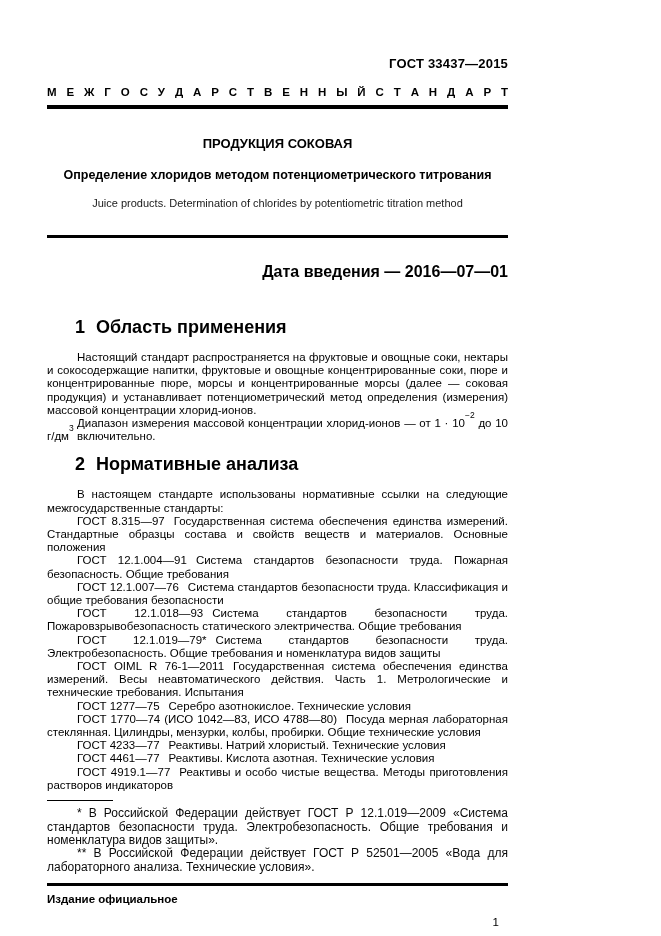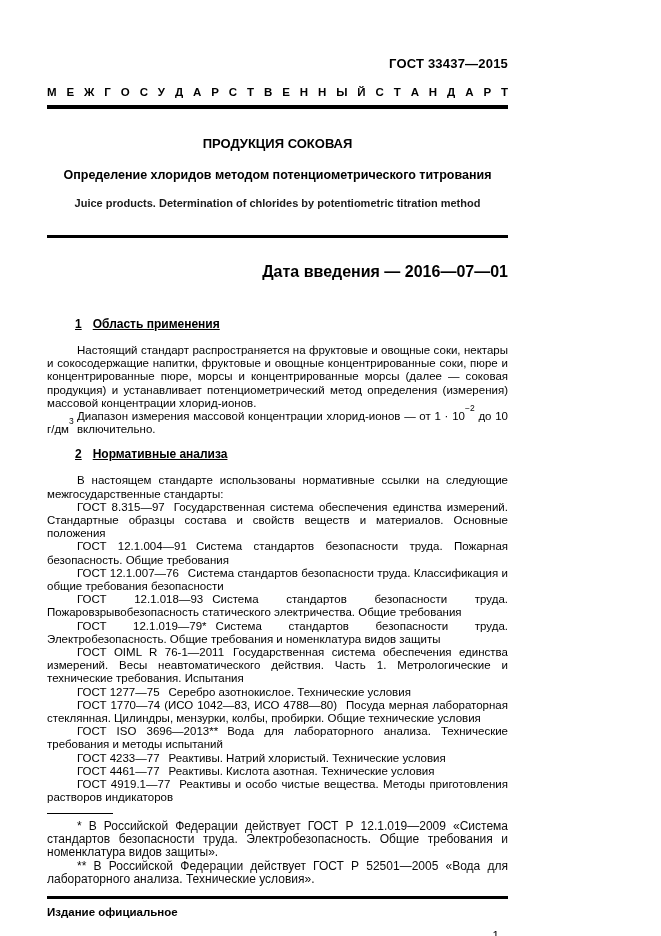--- a/index.html
+++ b/index.html
@@ -20,25 +20,25 @@
     white-space: nowrap;
     text-align: justify; text-align-last: justify; -moz-text-align-last: justify;
   }
   .rule { background: #000; }
   .rule-thick { margin-top: 7px; height: 4px; }
   .rule-mid   { margin-top: 26px; height: 3px; }
   .rule-bottom{ margin-top: 9px;  height: 3px; }
 
   .title-ru    { margin-top: 27px; text-align: center; font-weight: bold; font-size: 13px; }
   .subtitle-ru { margin-top: 17px; text-align: center; font-weight: bold; font-size: 12.5px; }
-  .title-en    { margin-top: 15px; text-align: center; font-size: 11px; color: #1a1a1a; font-weight: bold; }
+  .title-en    { margin-top: 15px; text-align: center; font-size: 11px; color: #1a1a1a; }
 
   .date-line { margin-top: 25px; text-align: right; font-weight: bold; font-size: 16px; }
 
-  .sec { margin-top: 36px; margin-bottom: 13px; padding-left: 28px; font-size: 12px; font-weight: bold; text-decoration: underline; }
+  .sec { margin-top: 36px; margin-bottom: 13px; padding-left: 28px; font-size: 18px; font-weight: bold; }
   .sec .sec-t { margin-left: 11px; }
   .sec2 { margin-top: 11px; }
 
   .body {
     font-size: 11.5px; line-height: 13.2px;
     text-align: justify; text-indent: 30px;
   }
   .ref-code { margin-right: 9px; }
   sup.exp { font-size: 8.5px; position: relative; top: -4px; line-height: 0; }
 
@@ -75,21 +75,20 @@
   <p class="body">В настоящем стандарте использованы нормативные ссылки на следующие межгосударственные стандарты:</p>
 
   <p class="body"><span class="ref-code">ГОСТ 8.315—97</span><span>Государственная система обеспечения единства измерений. Стандартные образцы состава и свойств веществ и материалов. Основные положения</span></p>
   <p class="body"><span class="ref-code">ГОСТ 12.1.004—91</span><span>Система стандартов безопасности труда. Пожарная безопасность. Общие требования</span></p>
   <p class="body"><span class="ref-code">ГОСТ 12.1.007—76</span><span>Система стандартов безопасности труда. Классификация и общие требования безопасности</span></p>
   <p class="body"><span class="ref-code">ГОСТ 12.1.018—93</span><span>Система стандартов безопасности труда. Пожаровзрывобезопасность статического электричества. Общие требования</span></p>
   <p class="body"><span class="ref-code">ГОСТ 12.1.019—79*</span><span>Система стандартов безопасности труда. Электробезопасность. Общие требования и номенклатура видов защиты</span></p>
   <p class="body"><span class="ref-code">ГОСТ OIML R 76-1—2011</span><span>Государственная система обеспечения единства измерений. Весы неавтоматического действия. Часть 1. Метрологические и технические требования. Испытания</span></p>
   <p class="body"><span class="ref-code">ГОСТ 1277—75</span><span>Серебро азотнокислое. Технические условия</span></p>
   <p class="body"><span class="ref-code">ГОСТ 1770—74 (ИСО 1042—83, ИСО 4788—80)</span><span>Посуда мерная лабораторная стеклянная. Цилиндры, мензурки, колбы, пробирки. Общие технические условия</span></p>
-  <p class="body"><span class="ref-code">ГОСТ ISO 3696—2013**</span><span>Вода для лабораторного анализа. Технические требования и методы испытаний</span></p>
   <p class="body"><span class="ref-code">ГОСТ 4233—77</span><span>Реактивы. Натрий хлористый. Технические условия</span></p>
   <p class="body"><span class="ref-code">ГОСТ 4461—77</span><span>Реактивы. Кислота азотная. Технические условия</span></p>
   <p class="body"><span class="ref-code">ГОСТ 4919.1—77</span><span>Реактивы и особо чистые вещества. Методы приготовления растворов индикаторов</span></p>
 
   <div class="fn-sep"></div>
   <p class="fn">* В Российской Федерации действует ГОСТ Р 12.1.019—2009 «Система стандартов безопасности труда. Электробезопасность. Общие требования и номенклатура видов защиты».</p>
   <p class="fn">** В Российской Федерации действует ГОСТ Р 52501—2005 «Вода для лабораторного анализа. Технические условия».</p>
 
   <div class="rule rule-bottom"></div>
   <div class="edition">Издание официальное</div>

